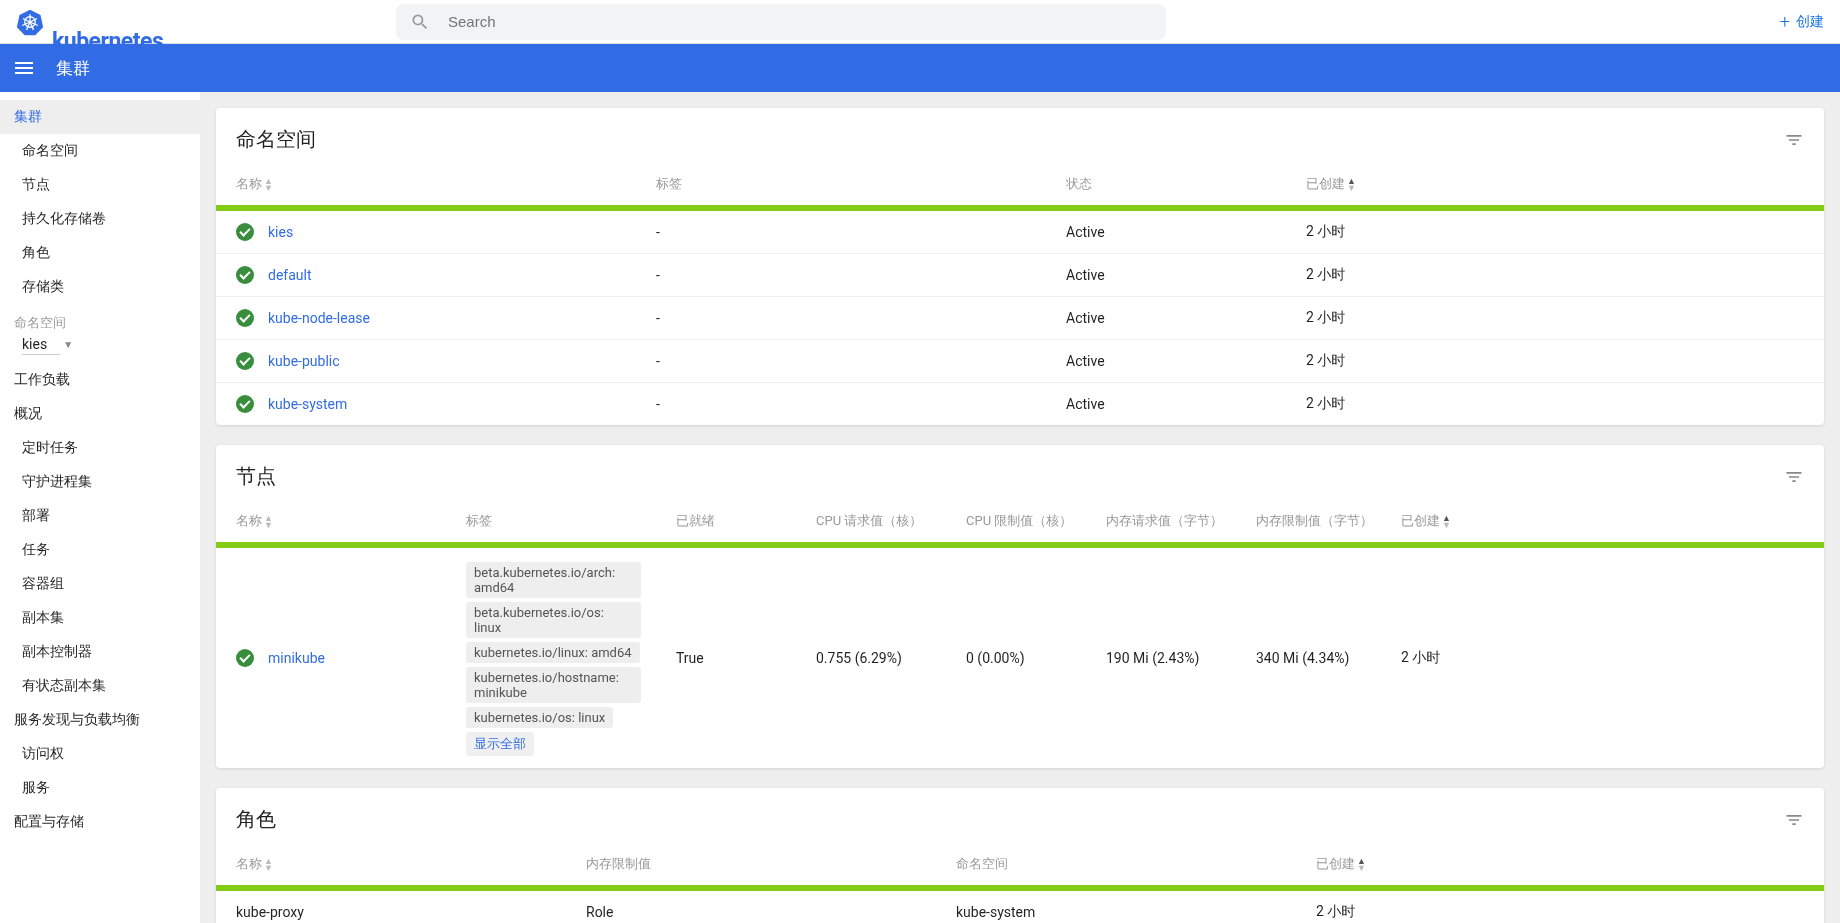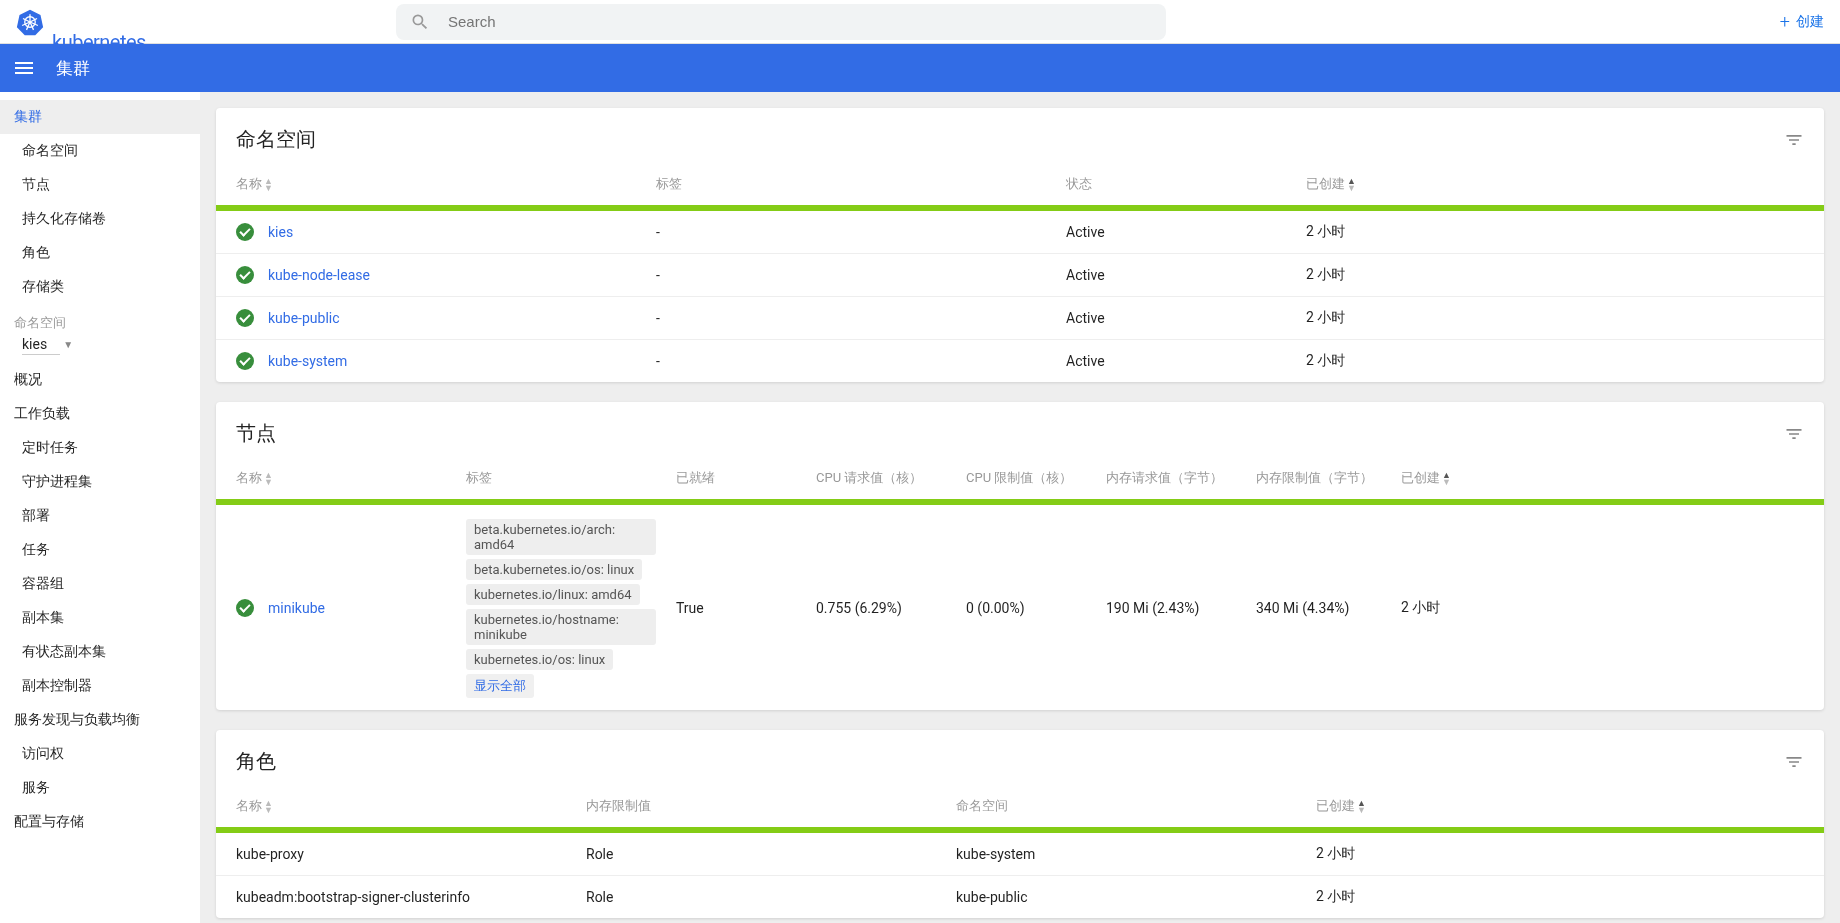--- a/index.html
+++ b/index.html
@@ -1,21 +1,21 @@
 <!DOCTYPE html>
 <html><head>
 <meta charset="utf-8">
 <style>
 * { box-sizing: border-box; margin: 0; padding: 0; }
 body { font-family: Roboto, "Helvetica Neue", Arial, sans-serif; font-size: 14px; color: rgba(0,0,0,0.87); background: #fff; }
 
 .topbar { display: flex; align-items: center; height: 44px; padding: 0 16px; border-bottom: 1px solid #e0e0e0; }
 .logo-wrap { display: flex; align-items: center; gap: 8px; width: 380px; }
 .logo-icon { width: 28px; height: 28px; }
-.logo-text { color: #326ce5; font-weight: 400; font-size: 20px; letter-spacing: -0.5px; margin-top: 40px; }
+.logo-text { color: #326ce5; font-weight: 700; font-size: 23px; letter-spacing: -0.5px; margin-top: 40px; }
 .search-wrap { flex: 0 0 770px; display: flex; align-items: center; background: #f1f3f4; border-radius: 8px; height: 36px; padding: 0 14px; }
 .search-wrap svg { width: 20px; height: 20px; fill: #999; margin-right: 18px; }
 .search-wrap input { border: none; background: transparent; outline: none; font-size: 15px; flex: 1; padding: 0; }
 .topbar-spacer { flex: 1; }
 .create-btn { display: flex; align-items: center; color: #1a73e8; font-size: 14px; gap: 6px; cursor: pointer; }
 .create-btn .plus { font-size: 18px; font-weight: 300; }
 
 .bluebar { background: #326ce5; height: 48px; display: flex; align-items: center; color: #fff; padding: 0 12px; }
 .bluebar .menu-btn { width: 24px; height: 24px; margin-right: 20px; cursor: pointer; }
 .bluebar .title { font-size: 17px; font-weight: 400; }
@@ -42,21 +42,21 @@
 table.data td { padding: 12px 10px; border-bottom: 1px solid #eee; font-size: 14px; vertical-align: middle; }
 table.data tr:last-child td { border-bottom: none; }
 .sort-arrows { font-size: 9px; color: #bbb; margin-left: 2px; line-height: 7px; display: inline-block; vertical-align: middle; }
 .sort-arrows.active-up .up { color: #555; }
 
 .status-cell { display: flex; align-items: center; gap: 14px; }
 .status-ok { width: 18px; height: 18px; border-radius: 50%; background: #388e3c; display:inline-flex; align-items:center; justify-content:center; flex-shrink:0; }
 .status-ok::after { content: ""; width: 8px; height: 4px; border-left: 2px solid #fff; border-bottom: 2px solid #fff; transform: rotate(-45deg); margin-top: -2px; }
 .link { color: #326ce5; cursor: pointer; }
 
-.chip { display: inline-block; background: #eee; border-radius: 3px; padding: 3px 8px; font-size: 13px; color: #555; margin: 2px 0 2px 0; }
+.chip { display: inline-block; background: #eee; border-radius: 3px; padding: 3px 8px; font-size: 13px; color: #555; margin: 2px 15px 2px 0; }
 .show-all { color: #326ce5; background: #f0f0f0; border-radius: 3px; padding: 3px 8px; font-size: 13px; display: inline-block; margin-top: 2px; cursor: pointer; }
 
 .ns-col1 { width: 430px; }
 .ns-col2 { width: 410px; }
 .ns-col3 { width: 240px; }
 
 .nd-col-name { width: 240px; }
 .nd-col-labels { width: 210px; }
 .nd-col-ready { width: 140px; }
 .nd-col-cpu-req { width: 150px; }
@@ -117,31 +117,31 @@
         <div class="nav-item sub">持久化存储卷</div>
         <div class="nav-item sub">角色</div>
         <div class="nav-item sub">存储类</div>
       </div>
     <div class="nav-section-label">命名空间</div>
     <div class="ns-select">
       <span>kies</span>
       <span class="caret">▼</span>
     </div>
     <div class="ns-underline"></div>
+    <div class="nav-item">工作负载</div>
     <div class="nav-item">概况</div>
-    <div class="nav-item">工作负载</div>
     <div id="workloads-items">
         <div class="nav-item sub">定时任务</div>
         <div class="nav-item sub">守护进程集</div>
         <div class="nav-item sub">部署</div>
         <div class="nav-item sub">任务</div>
         <div class="nav-item sub">容器组</div>
         <div class="nav-item sub">副本集</div>
+        <div class="nav-item sub">副本控制器</div>
         <div class="nav-item sub">有状态副本集</div>
-        <div class="nav-item sub">副本控制器</div>
       </div>
     <div class="nav-item">服务发现与负载均衡</div>
     <div id="discovery-items">
         <div class="nav-item sub">访问权</div>
         <div class="nav-item sub">服务</div>
       </div>
     <div class="nav-item">配置与存储</div>
   </div>
 
   <div class="content">
@@ -161,20 +161,31 @@
           <th class="ns-col3"><span>状态</span></th>
           <th><span>已创建</span><span class="sort-arrows active-up"><span class="up">▲</span><br><span class="down">▼</span></span></th>
         </tr>
           </thead>
         <tbody id="ns-rows">
             <tr>
               <td>
                 <div class="status-cell">
                   <span class="status-ok"></span>
                   <span class="link">kies</span>
+                </div>
+              </td>
+              <td>-</td>
+              <td>Active</td>
+              <td>2 小时</td>
+            </tr>
+            <tr>
+              <td>
+                <div class="status-cell">
+                  <span class="status-ok"></span>
+                  <span class="link">default</span>
                 </div>
               </td>
               <td>-</td>
               <td>Active</td>
               <td>2 小时</td>
             </tr>
             <tr>
               <td>
                 <div class="status-cell">
                   <span class="status-ok"></span>

